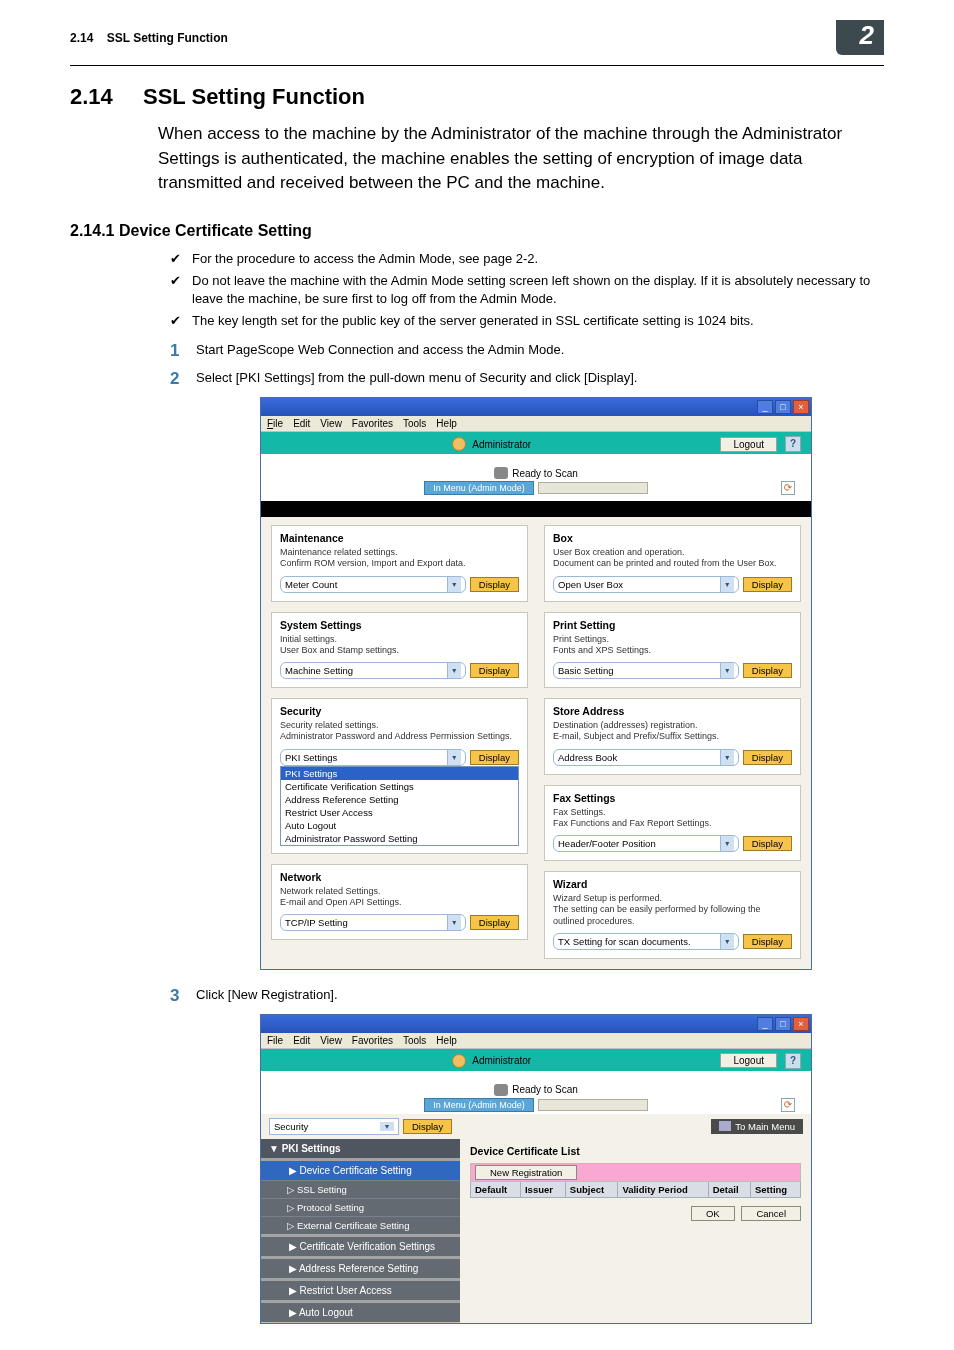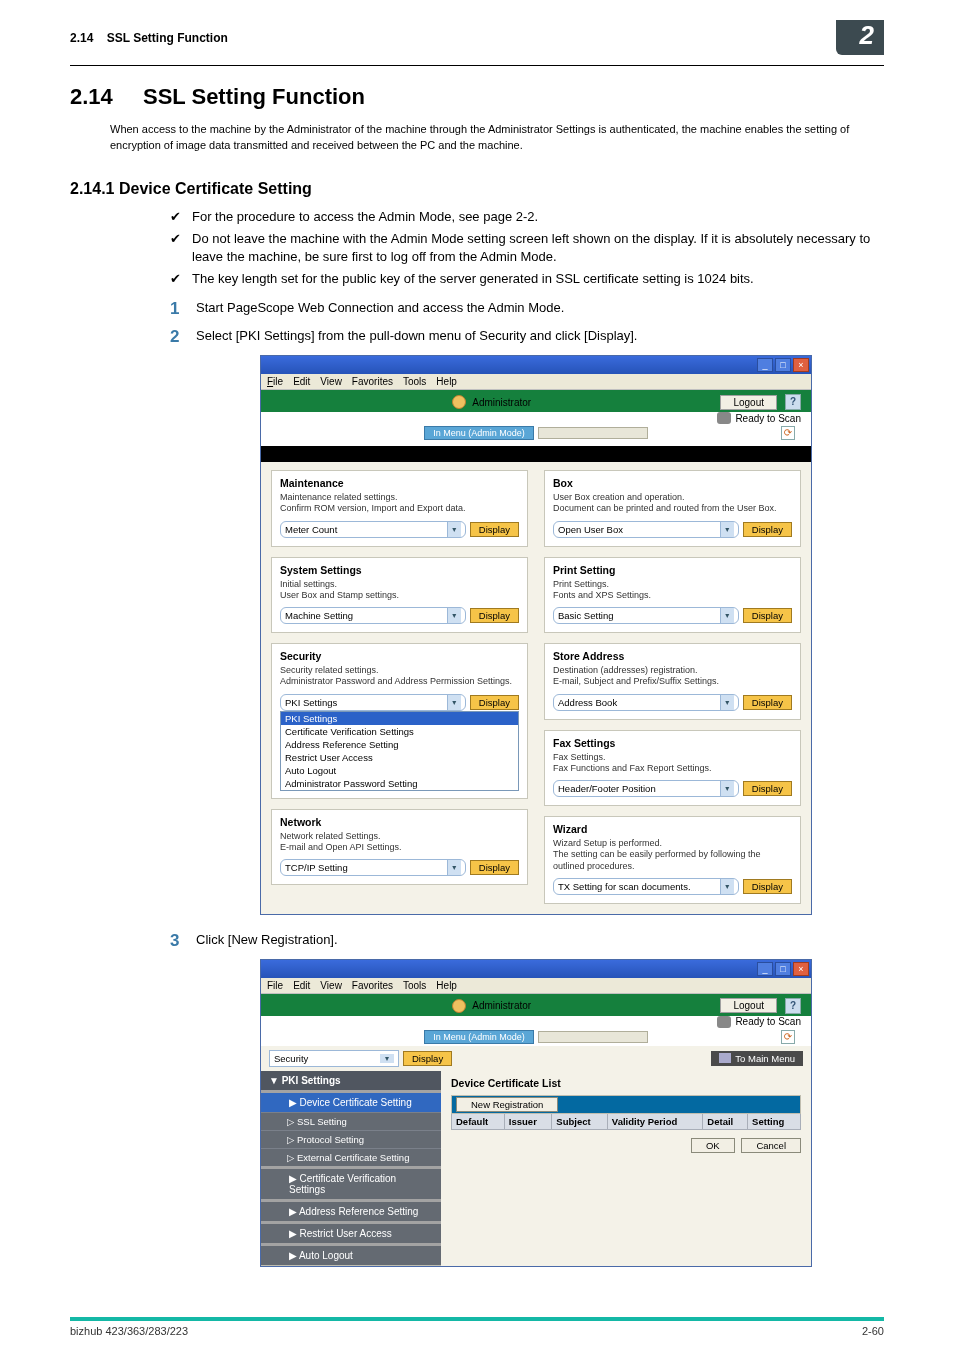--- a/index.html
+++ b/index.html
@@ -49,22 +49,22 @@
   }
   h1.section-title .num { margin-right: 24px; }
   h2.subsection-title {
     font-size: 16px;
     font-weight: bold;
     color: #000;
     margin: 26px 0 10px 0;
   }
   h2.subsection-title .num { }
   .body-text {
-    margin-left: 40px;
-    font-size: 11px;
+    margin-left: 88px;
+    font-size: 17px;
     line-height: 1.45;
     margin-bottom: 6px;
   }
   ul.checklist { list-style: none; margin-left: 100px; }
   ul.checklist li { position: relative; padding-left: 22px; margin-bottom: 4px; line-height: 1.4; }
   ul.checklist li::before { content: "✔"; position: absolute; left: 0; top: 0; }
   ol.steps { list-style: none; margin-left: 100px; counter-reset: step; }
   ol.steps li { position: relative; padding-left: 26px; margin: 10px 0 6px 0; line-height: 1.4; }
   ol.steps li .step-num {
     position: absolute; left: 0; top: -2px;
@@ -102,36 +102,36 @@
     display: flex; gap: 10px;
     font-size: 10px;
   }
   .win-menubar span u { text-decoration: underline; }
   .admin-band {
     display: flex;
     align-items: center;
     justify-content: flex-end;
     gap: 8px;
     padding: 4px 10px 2px 10px;
-    background: #15803d;
+    background: #14b8a6;
   }
   .admin-band .left { flex: 1; display: flex; align-items: center; gap: 6px; justify-content: center; }
   .admin-band .usericon { width: 14px; height: 14px; background: #f0c060; border-radius: 50%; border: 1px solid #c08030; }
   .admin-band .label { font-size: 10px; }
   .admin-band .btn {
     background: #f2efe4; border: 1px solid #a0a0a0;
     padding: 1px 12px; font-size: 10px;
   }
   .admin-band .help {
     width: 16px; height: 16px; background: #cde; border: 1px solid #8aa;
     text-align: center; line-height: 14px; font-weight: bold; color: #357;
   }
   .status-lines {
     padding: 0 10px 2px 10px;
-    display: flex; flex-direction: column; gap: 2px; align-items: flex-end;
+    display: flex; flex-direction: column; gap: 2px; align-items: center; margin-top: 13px;
   }
   .status-row { display: flex; align-items: center; gap: 4px; justify-content: center; }
   .status-row .dot { width: 14px; height: 12px; background: #888; border-radius: 3px; }
   .status-row .tab {
     background: #5aa6d6; color: #fff; padding: 1px 8px; font-size: 9px;
     border: 1px solid #3a7aa8;
   }
   .status-row .swatch { width: 110px; height: 12px; background: #e8e6d8; border: 1px solid #b0ae9a; }
   .status-row .refresh { width: 14px; height: 14px; background: #fff; border: 1px solid #8aa; color: #c62; text-align: center; line-height: 12px; font-size: 10px; }
   .blackbar { height: 16px; background: #000; margin: 4px 0 0 0; }
@@ -170,39 +170,39 @@
   .mode-row .sel-like .arrow { background: #cfe0f2; width: 14px; text-align: center; font-size: 8px; color: #356; }
   .mode-row .disp-btn { background: #f6c448; border: 1px solid #a07a20; font-size: 9.5px; padding: 1px 8px; }
   .mode-row .spacer { flex: 1; }
   .mode-row .tomain {
     background: #4a4a4a; color: #fff; font-size: 9.5px; padding: 2px 8px;
     display: flex; align-items: center; gap: 4px;
   }
   .mode-row .tomain .ico { width: 12px; height: 10px; background: #aac; }
   .s2-body { display: flex; }
   .sidenav {
-    width: 180px; background: #646a72; color: #fff;
+    width: 199px; background: #646a72; color: #fff;
     display: flex; flex-direction: column; font-size: 10px;
   }
   .sidenav .nav-hd { background: #505660; padding: 4px 8px; font-weight: bold; }
   .sidenav .nav-item { padding: 4px 8px 4px 28px; border-top: 3px solid #a3a3a3; }
   .sidenav .nav-item.sel { background: #3068c0; }
   .sidenav .nav-sub { padding: 3px 8px 3px 26px; border-top: 1px solid #7a808a; font-size: 9.5px; }
   .sidenav .nav-blank { flex: 1; background: #f4f2e8; border-top: 1px solid #c0beb0; }
   .content-pane { flex: 1; background: #f4f2e8; padding: 6px 10px; }
   .content-pane .pane-title { font-weight: bold; font-size: 10.5px; margin-bottom: 6px; }
   .content-pane .tbl {
     width: 100%; border-collapse: collapse; font-size: 9.5px;
   }
   .content-pane .tbl th {
     background: #d9dee6; border: 1px solid #a8aeb8; text-align: left;
     padding: 2px 4px; font-weight: bold;
   }
   .content-pane .newreg-row td {
-    background: #0369a1; border: 1px solid #c0beb0; padding: 3px 4px; margin-top: 37px;
+    background: #f9a8d4; border: 1px solid #c0beb0; padding: 3px 4px; margin-top: 37px;
   }
   .content-pane .newreg-btn {
     background: #f2efe4; border: 1px solid #8a8a7a; padding: 1px 14px; font-size: 9.5px;
   }
   .btn-row { margin-top: 10px; text-align: right; }
   .btn-row .b {
     background: #f2efe4; border: 1px solid #8a8a7a; padding: 1px 14px; font-size: 9.5px;
     margin-left: 4px;
   }
   .footer {

